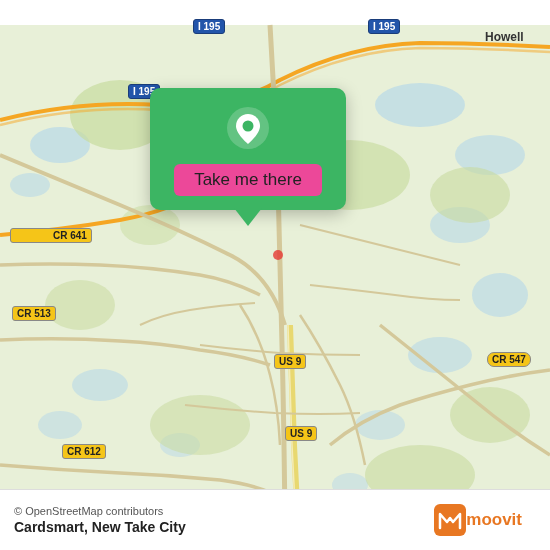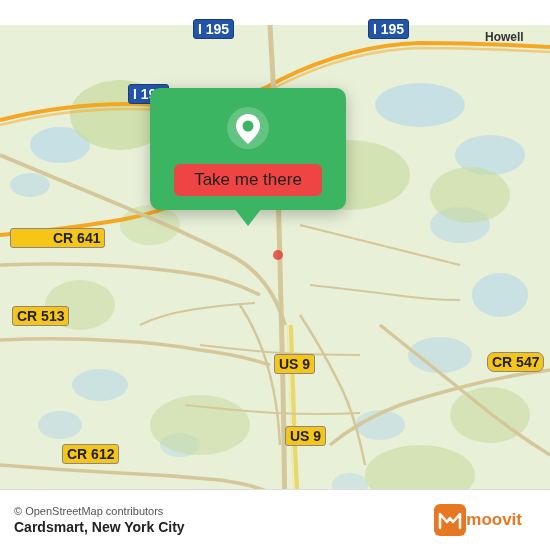--- a/index.html
+++ b/index.html
@@ -50,21 +50,21 @@
     .location-icon {
       width: 44px;
       height: 44px;
       margin-bottom: 10px;
     }
 
     #popup-label {
       color: #222;
       font-size: 17px;
       font-weight: 500;
-      background: #ef4444;
+      background: #ec4899;
       border-radius: 6px;
       padding: 6px 20px;
       margin-top: 4px;
       white-space: nowrap;
     }
 
     
     #bottom-bar {
       position: absolute;
       bottom: 0;
@@ -106,21 +106,21 @@
       font-weight: bold;
       color: #e87722;
     }
 
     
     .shield {
       position: absolute;
       background: #f5c518;
       border: 1.5px solid #888;
       border-radius: 3px;
-      font-size: 14px;
+      font-size: 10px;
       font-weight: bold;
       color: #222;
       padding: 1px 4px;
       white-space: nowrap;
     }
 
     .shield-blue {
       background: #2255aa;
       color: white;
       border-color: #1a3d7a;
@@ -208,21 +208,21 @@
       <circle cx="22" cy="22" r="21" fill="white" opacity="0.2"></circle>
       <path d="M22 8 C15.4 8 10 13.4 10 20 C10 28 22 38 22 38 C22 38 34 28 34 20 C34 13.4 28.6 8 22 8Z" fill="white"></path>
       <circle cx="22" cy="20" r="5.5" fill="#3cb563"></circle>
     </svg>
     <div id="popup-label">Take me there</div>
   </div>
 
   <div id="bottom-bar">
     <div style="display:flex;flex-direction:column;gap:2px;">
       <span id="attribution">© OpenStreetMap contributors</span>
-      <span id="location-name">Cardsmart, New York City</span>
+      <span id="location-name">Cardsmart, New Take City</span>
     </div>
 
     <div id="moovit-logo">
       <svg class="moovit-m" viewBox="0 0 32 32" xmlns="http://www.w3.org/2000/svg">
         <rect width="32" height="32" rx="6" fill="#e87722"></rect>
         <path d="M6 24 L6 10 L13 18 L16 14 L19 18 L26 10 L26 24" stroke="white" stroke-width="2.5" fill="none" stroke-linejoin="round" stroke-linecap="round"></path>
       </svg>
       <span class="moovit-text">moovit</span>
     </div>
   </div>

